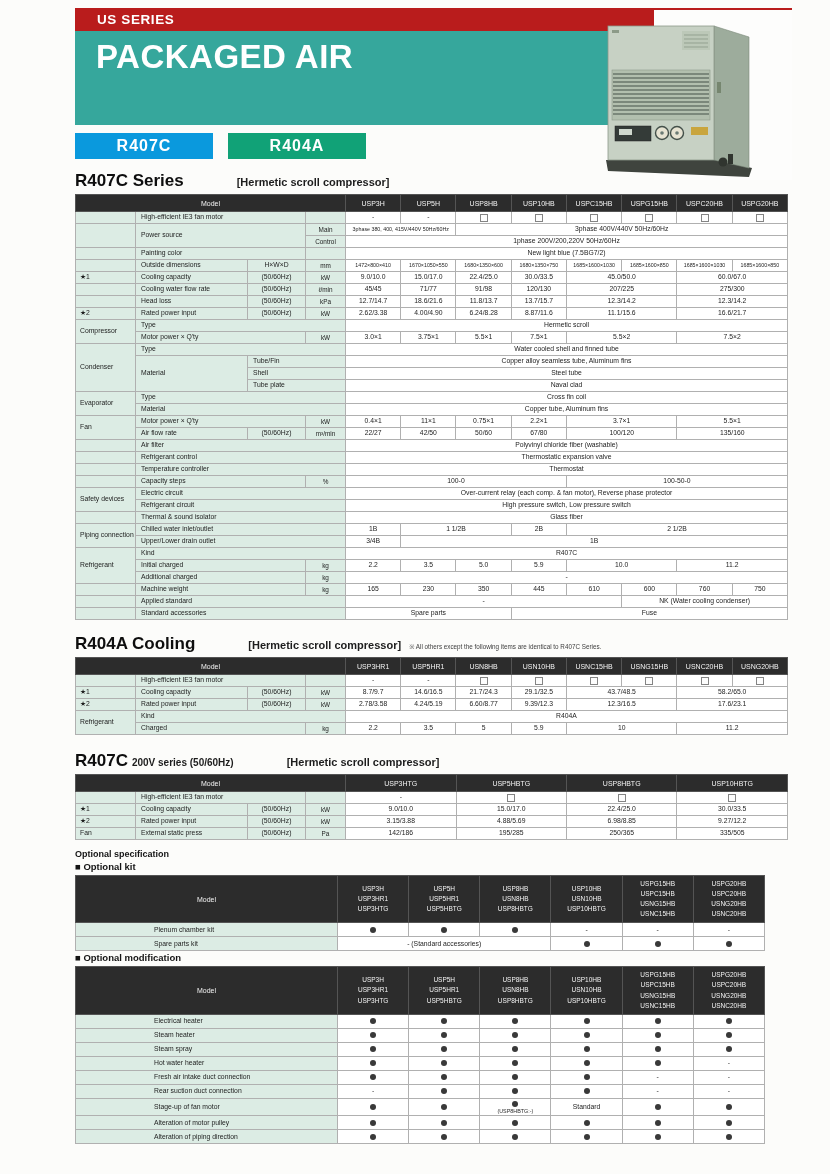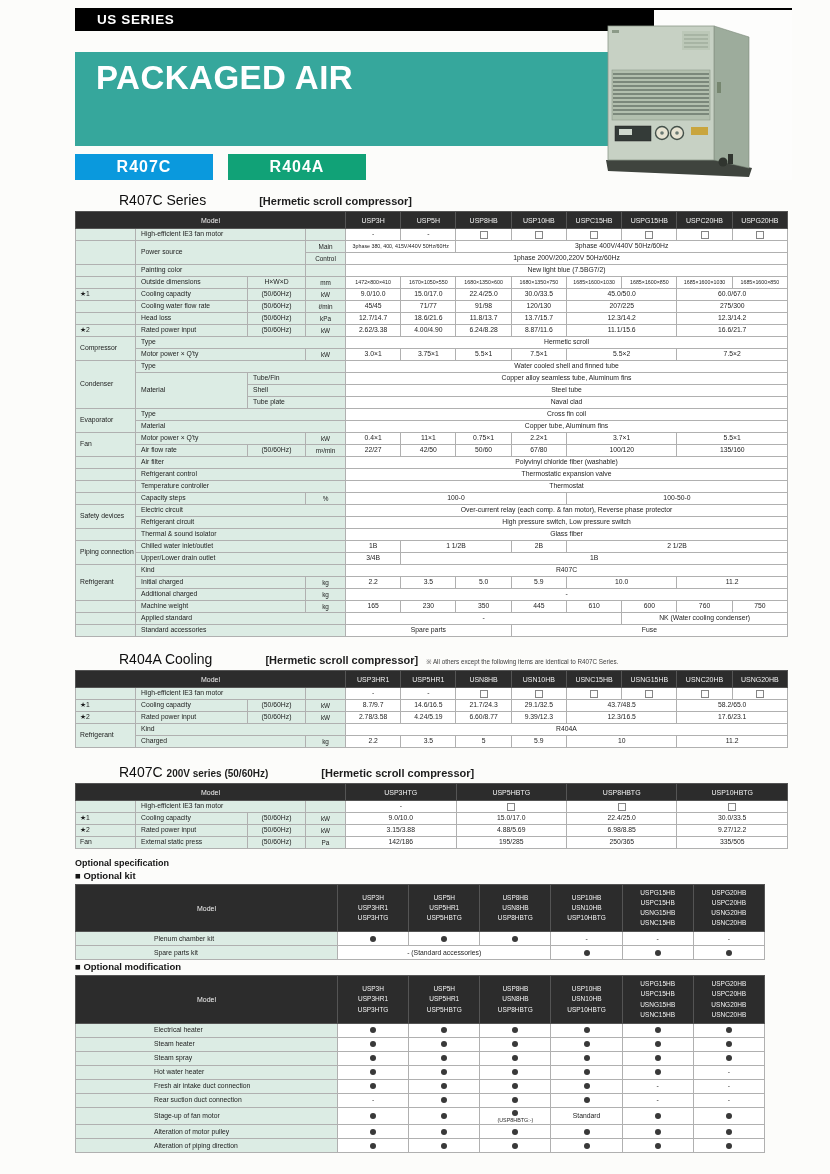--- a/index.html
+++ b/index.html
@@ -1,38 +1,38 @@
 <!DOCTYPE html>
 <html><head>
 <meta charset="utf-8">
 <style>
   html,body{margin:0;padding:0;background:#e8e8e6;}
   .page{width:830px;height:1174px;background:#fcfcfa;position:relative;overflow:hidden;
         font-family:"Liberation Sans",sans-serif;color:#1d1d1d;}
   .content{padding:8px 0 0 75px;width:717px;}
 
   
-  .series-bar{width:717px;height:23px;background:#000000;color:#fff;display:flex;align-items:center;}
+  .series-bar{width:717px;height:23px;background:#b91c1c;color:#fff;display:flex;align-items:center;}
   .series-bar span{padding-left:22px;font-size:13.5px;font-weight:bold;letter-spacing:.6px;}
   .banner{width:717px;height:94px;background:#36a79c;}
-  .banner-title{padding:9px 0 0 21px;font-size:33px;font-weight:bold;color:#fff;line-height:1.05;letter-spacing:.5px;margin-top:21px;}
+  .banner-title{padding:9px 0 0 21px;font-size:33px;font-weight:bold;color:#fff;line-height:1.05;letter-spacing:.5px;}
   .badges{margin-top:8px;display:flex;}
   .badge{width:138px;height:26px;display:flex;align-items:center;justify-content:center;
          color:#fff;font-size:16px;font-weight:bold;letter-spacing:1px;}
   .badge-blue{background:#0a99dd;}
   .badge-green{background:#11a277;margin-left:15px;}
 
   
   .photo{position:absolute;left:596px;top:10px;width:196px;height:170px;z-index:5;}
   .photo-bg{position:absolute;right:0;top:0;width:138px;height:170px;background:#fdfdfc;}
   .photo svg{position:absolute;left:0;top:0;}
 
   
   .sec{margin:12px 0 3px 0;display:flex;align-items:baseline;}
-  .sec .t-main{font-size:14px;font-weight:normal;color:#0e0e0e;margin-left:44px;}
+  .sec .t-main{font-size:17px;font-weight:bold;color:#0e0e0e;}
   .sec .t-mid{font-size:10px;font-weight:bold;margin-left:4px;}
   .sec .t-sub{font-size:11px;font-weight:bold;margin-left:9px;padding-left:44px;}
   .sec .t-note{font-size:6.3px;font-weight:normal;color:#3d3d3d;margin-left:8px;}
   .opt-sec{margin-top:8px;font-size:9px;font-weight:bold;color:#141414;line-height:1.35;}
   .opt-sub{font-size:9.5px;font-weight:bold;color:#141414;margin:1px 0 3px 0;}
 
   
   table.spec{border-collapse:collapse;table-layout:fixed;width:713px;background:#fff;
              border-top:1.6px solid #1a1a1a;border-bottom:1.6px solid #1a1a1a;}
   .spec td,.spec th{border:1px solid #b0b0b0;overflow:hidden;white-space:nowrap;}

